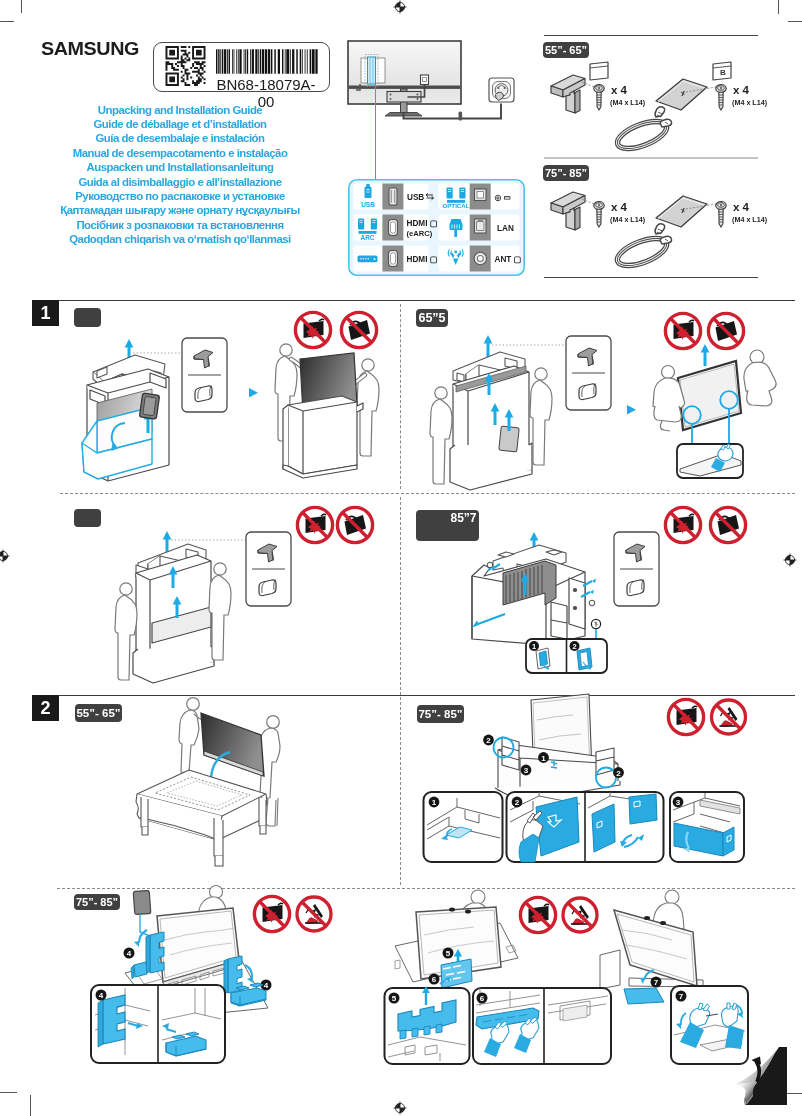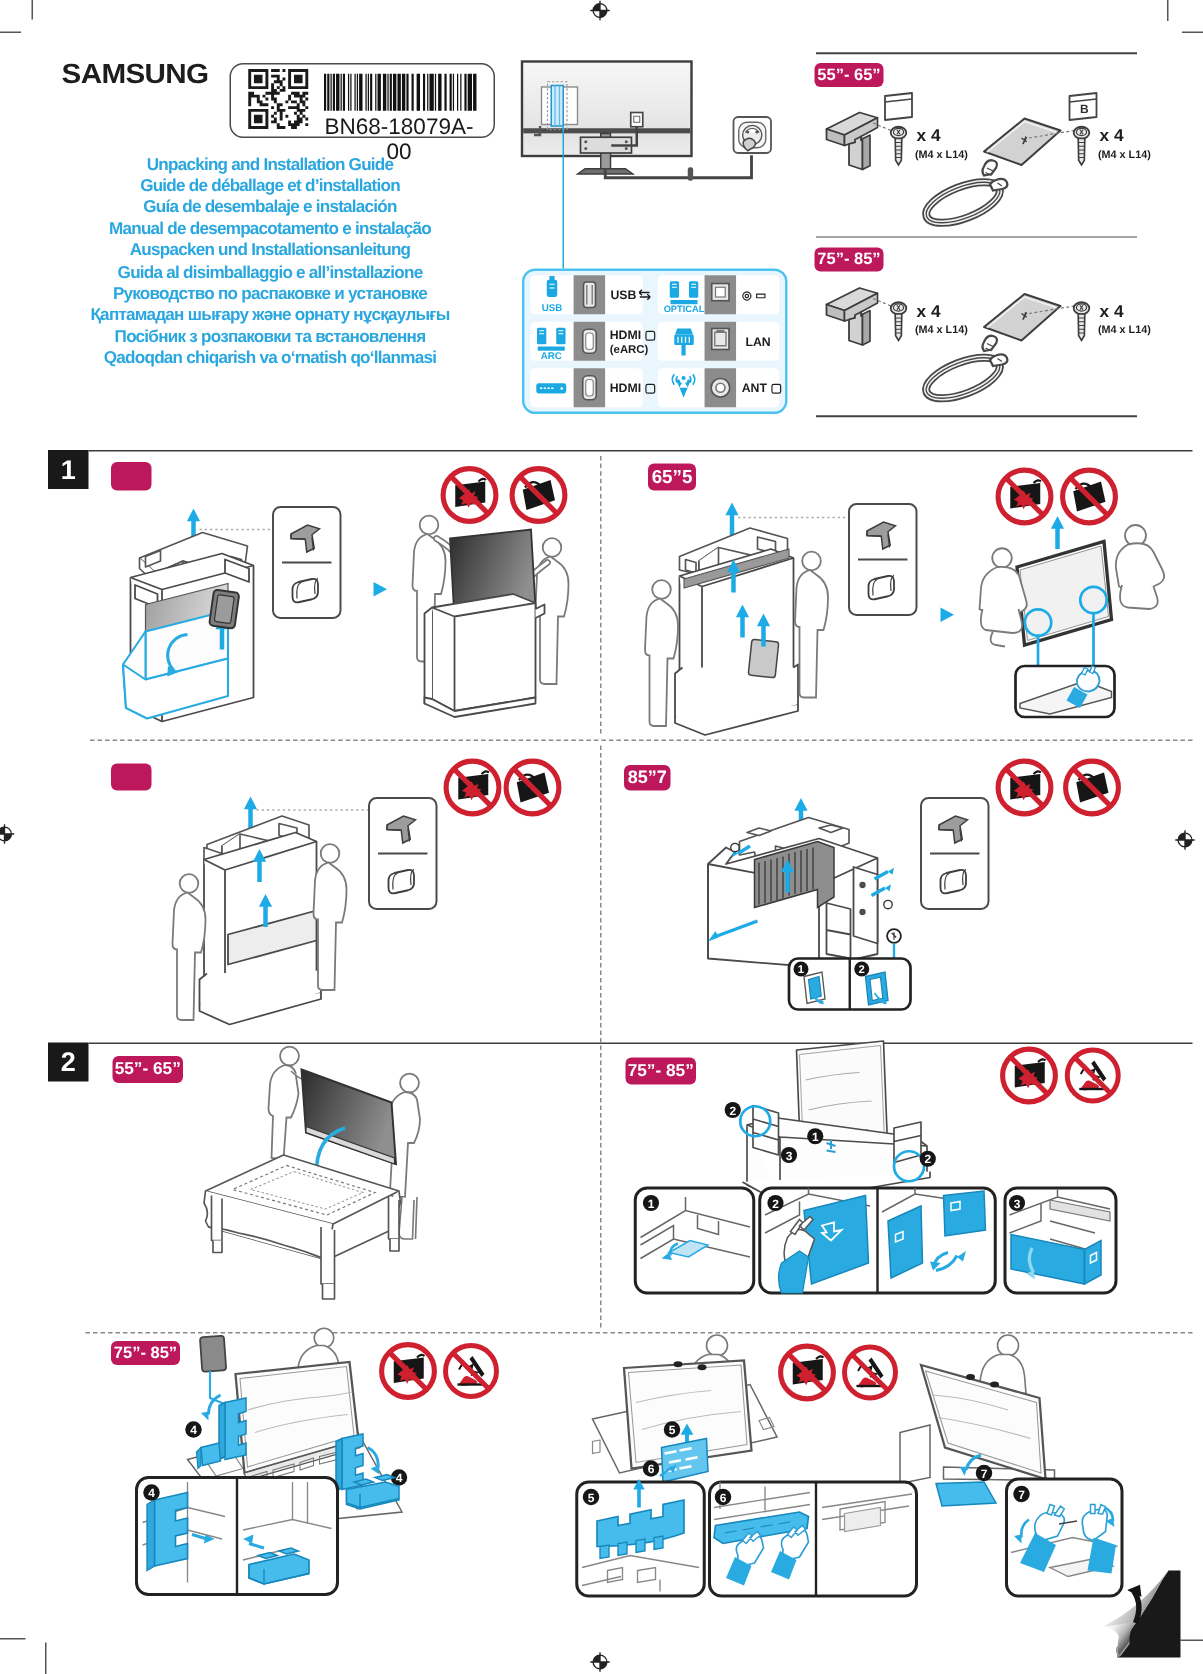--- a/index.html
+++ b/index.html
@@ -1,18 +1,18 @@
 <!DOCTYPE html>
 <html><head>
 <meta charset="utf-8">
 <style>
   html,body{margin:0;padding:0;}
   body{width:802px;height:1116px;background:#fff;font-family:"Liberation Sans",sans-serif;position:relative;overflow:hidden;}
   .abs{position:absolute;}
-  .tag{position:absolute;background:#be185d;color:#fff;font-weight:bold;border-radius:4px;text-align:center;font-family:"Liberation Sans",sans-serif;}
+  .tag{position:absolute;background:#404040;color:#fff;font-weight:bold;border-radius:4px;text-align:center;font-family:"Liberation Sans",sans-serif;}
   .numbox{position:absolute;background:#191919;color:#fff;font-weight:bold;text-align:center;}
   .hline{position:absolute;background:#3c3c3c;height:1px;}
   .dashh{position:absolute;border-top:1px dashed #8a8a8a;height:0;}
   .dashv{position:absolute;border-left:1px dashed #8a8a8a;width:0;}
   svg{position:absolute;overflow:visible;}
   .blue{color:#2AA7DF;}
 </style>
 </head>
 <body>
 
@@ -754,18 +754,18 @@
 </linearGradient>
 </defs>
 <path d="M49 7 L57 7 L57 65 L15 65 L14 59 Q32 38 45 13 Z" fill="#191919"></path>
 <path d="M49 7 Q30 32 6 44 Q14 45.5 16 51 Q14 60 17 64 L15 65 L14 59 Q32 38 45 13 Z" fill="url(#curlg)"></path>
 <path d="M6 44 Q14 45.5 16 51 Q14 60 17 64 L23 56 Q22 47 28 40 Q15 44 6 44 Z" fill="url(#curlg)"></path>
 <path d="M27 42 q5 -12 -1 -21" fill="none" stroke="#141414" stroke-width="3.6"></path>
 <path d="M27.5 23.5 l-6 -3.5 8.5 -3.5 1 8z" fill="#141414"></path>
 </svg>
 
 <div class="tag" style="left:74px;top:308px;width:27px;height:19px;"></div>
-<div class="tag" style="left:432px;top:309px;width:32px;height:18px;font-size:12.5px;line-height:18px;">65”5</div>
+<div class="tag" style="left:416px;top:309px;width:32px;height:18px;font-size:12.5px;line-height:18px;">65”5</div>
 <div class="tag" style="left:74px;top:509px;width:27px;height:18px;"></div>
-<div class="tag" style="left:416px;top:510px;width:31px;height:17px;font-size:12px;line-height:17px;">85”7</div>
+<div class="tag" style="left:416px;top:510px;width:31px;height:31px;font-size:12px;line-height:17px;padding-left:32px;">85”7</div>
 <div class="tag" style="left:75px;top:704px;width:47px;height:18px;font-size:11.5px;line-height:18px;">55”- 65”</div>
 <div class="tag" style="left:417px;top:705px;width:47px;height:18px;font-size:11.5px;line-height:18px;">75”- 85”</div>
 <div class="tag" style="left:74px;top:894px;width:46px;height:16px;font-size:11px;line-height:16px;">75”- 85”</div>
 
 </body></html>

